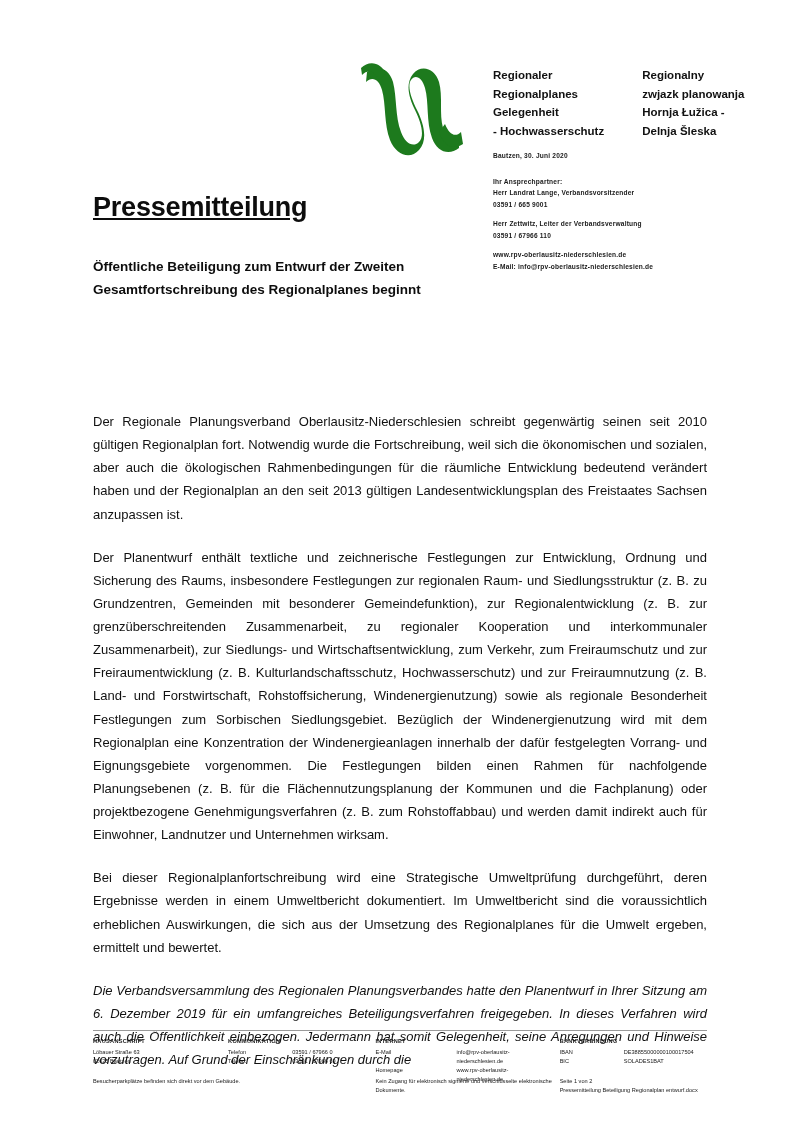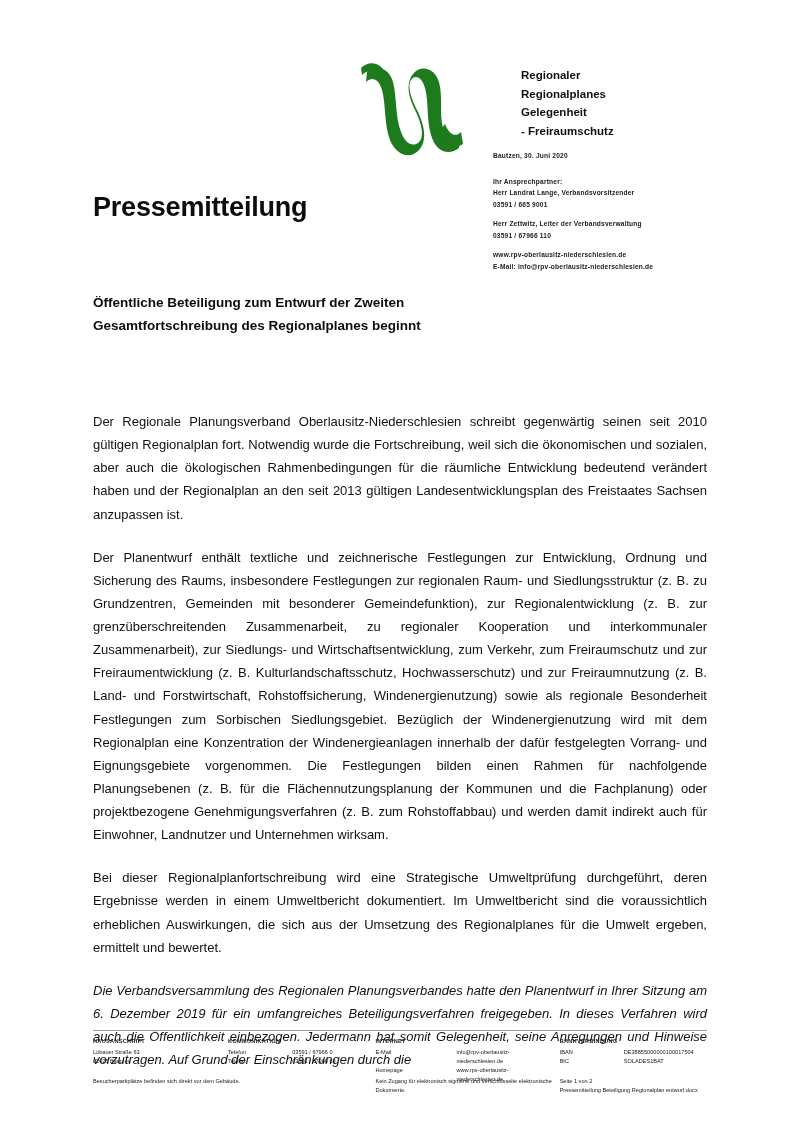--- a/index.html
+++ b/index.html
@@ -38,21 +38,20 @@
   .org-block {
     position: absolute;
     left: 493px;
     top: 36px;
     display: flex;
     gap: 38px;
     font-size: 11.5px;
     font-weight: bold;
     line-height: 1.62;
     color: #111;
-    margin-left: 28px;
   }
   .org-de div, .org-hs div {
     white-space: nowrap;
   }
   .org-hs {
     font-weight: bold;
   }
 
   
   .meta {
@@ -81,31 +80,31 @@
 
   
   .title {
     position: absolute;
     left: 93px;
     top: 192px;
     font-size: 27px;
     font-weight: bold;
     color: #0d0d0d;
     letter-spacing: -0.2px;
+    text-decoration: underline;
   }
   .subtitle {
     position: absolute;
     left: 93px;
     top: 255px;
     width: 420px;
     font-size: 13.5px;
     font-weight: bold;
     line-height: 1.72;
     color: #0d0d0d;
-    margin-top: 36px;
   }
 
   
   .body {
     position: absolute;
     left: 93px;
     top: 410px;
     width: 614px;
     font-size: 13px;
     line-height: 1.78;
@@ -188,21 +187,27 @@
           <path d="M6 10 C14 2, 26 4, 31 16 L24 22 C20 13, 13 11, 7 17 Z"></path>
           <path d="M90 66 C94 76, 100 80, 106 74 L108 86 C98 93, 88 87, 84 74 Z"></path>
         </g>
       </svg>
     </div>
     <div class="org-block">
       <div class="org-de">
         <div>Regionaler</div>
         <div>Regionalplanes</div>
         <div>Gelegenheit</div>
-        <div>- Freiraumschutz</div>
+        <div>- Hochwasserschutz</div>
+      </div>
+      <div class="org-hs">
+        <div>Regionalny</div>
+        <div>zwjazk planowanja</div>
+        <div>Hornja Łužica -</div>
+        <div>Delnja Šleska</div>
       </div>
     </div>
   </div>
 
   <div class="meta">
     <div class="date">Bautzen, 30. Juni 2020</div>
     <div class="grp">
       <div class="lbl">Ihr Ansprechpartner:</div>
       <div class="bold">Herr Landrat Lange, Verbandsvorsitzender</div>
       <div class="bold">03591 / 665 9001</div>

